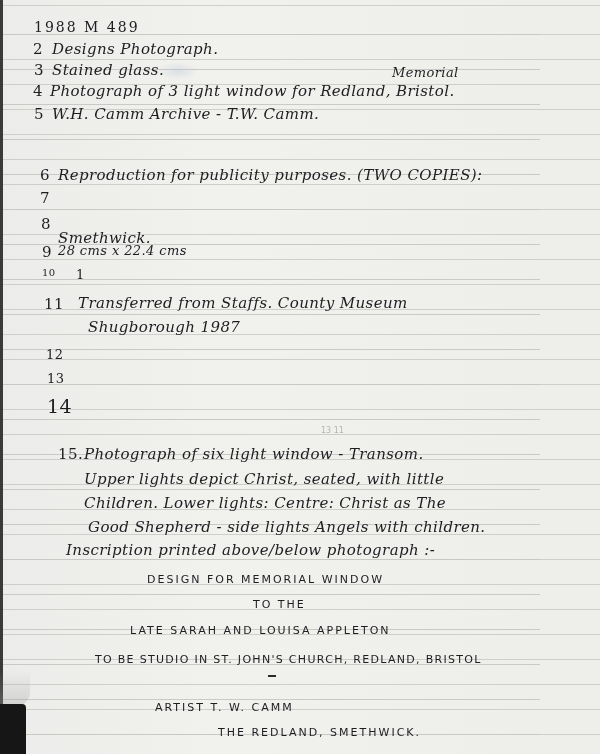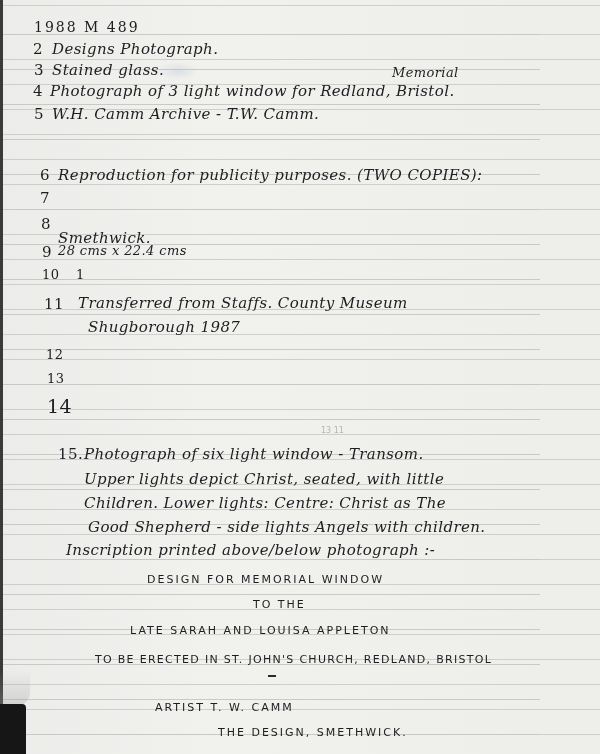--- a/index.html
+++ b/index.html
@@ -134,21 +134,21 @@
   <div class="hw" style="left:58px; top:168px;">Reproduction for publicity purposes. (TWO COPIES):</div>
 
   <div class="hw num" style="left:40px; top:191px;">7</div>
   <div class="hw" style="left:58px; top:191px;margin-top:40px;">Smethwick.</div>
 
   <div class="hw num" style="left:41px; top:217px;">8</div>
 
   <div class="hw num" style="left:42px; top:245px;">9</div>
   <div class="hw" style="left:58px; top:244px; font-size:13px;">28 cms x 22.4 cms</div>
 
-  <div class="hw num" style="left:42px; top:268px; font-size:13px;">10</div>
+  <div class="hw num" style="left:42px; top:268px; font-size:10px;">10</div>
   <div class="hw num" style="left:76px; top:268px; font-size:13px;">1</div>
 
   <div class="hw num" style="left:44px; top:297px;">11</div>
   <div class="hw" style="left:78px; top:296px;">Transferred from Staffs. County Museum</div>
   <div class="hw" style="left:88px; top:320px;">Shugborough 1987</div>
 
   <div class="hw num" style="left:46px; top:348px; font-size:13px;">12</div>
   <div class="hw num" style="left:47px; top:372px; font-size:13px;">13</div>
   <div class="hw num" style="left:47px; top:397px; font-size:19px;">14</div>
 
@@ -158,17 +158,17 @@
   <div class="hw" style="left:84px; top:447px;">Photograph of six light window - Transom.</div>
   <div class="hw" style="left:84px; top:472px;">Upper lights depict Christ, seated, with little</div>
   <div class="hw" style="left:84px; top:496px;">Children. Lower lights: Centre: Christ as The</div>
   <div class="hw" style="left:66px; top:543px;">Inscription printed above/below photograph :-</div>
 
   <div class="hw" style="left:88px; top:520px;">Good Shepherd - side lights Angels with children.</div>
 
   <div class="caps" style="left:147px; top:574px;">DESIGN FOR MEMORIAL WINDOW</div>
   <div class="caps" style="left:253px; top:599px;">TO THE</div>
   <div class="caps" style="left:130px; top:625px;">LATE SARAH AND LOUISA APPLETON</div>
-  <div class="caps" style="left:95px; top:654px; letter-spacing:1.3px;">TO BE ERECTED IN ST. JOHN'S CHURCH, REDLAND, BRISTOL</div>
+  <div class="caps" style="left:95px; top:654px; letter-spacing:1.3px;">TO BE STUDIO IN ST. JOHN'S CHURCH, REDLAND, BRISTOL</div>
   <div class="dash" style="left:268px; top:675px;"></div>
   <div class="caps" style="left:155px; top:702px;">ARTIST T. W. CAMM</div>
-  <div class="caps" style="left:218px; top:727px;">THE DESIGN, SMETHWICK.</div>
+  <div class="caps" style="left:218px; top:727px;">THE REDLAND, SMETHWICK.</div>
 </div>
 
 </body></html>

